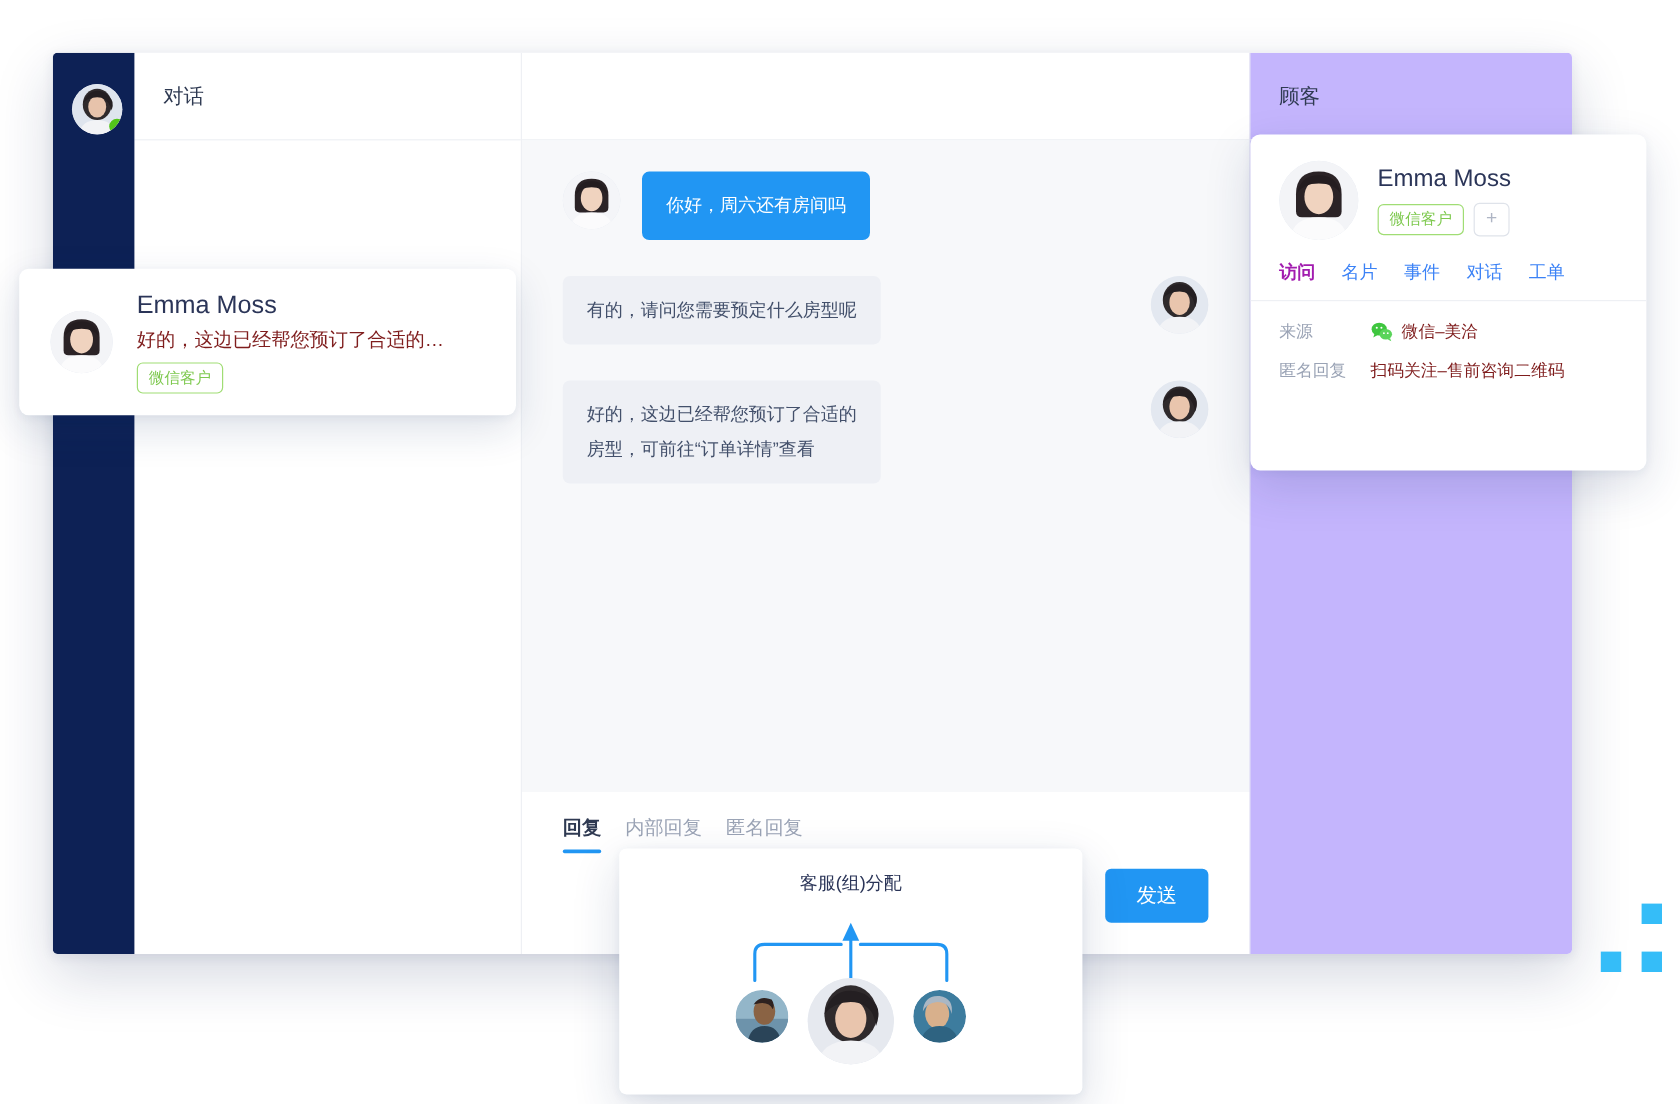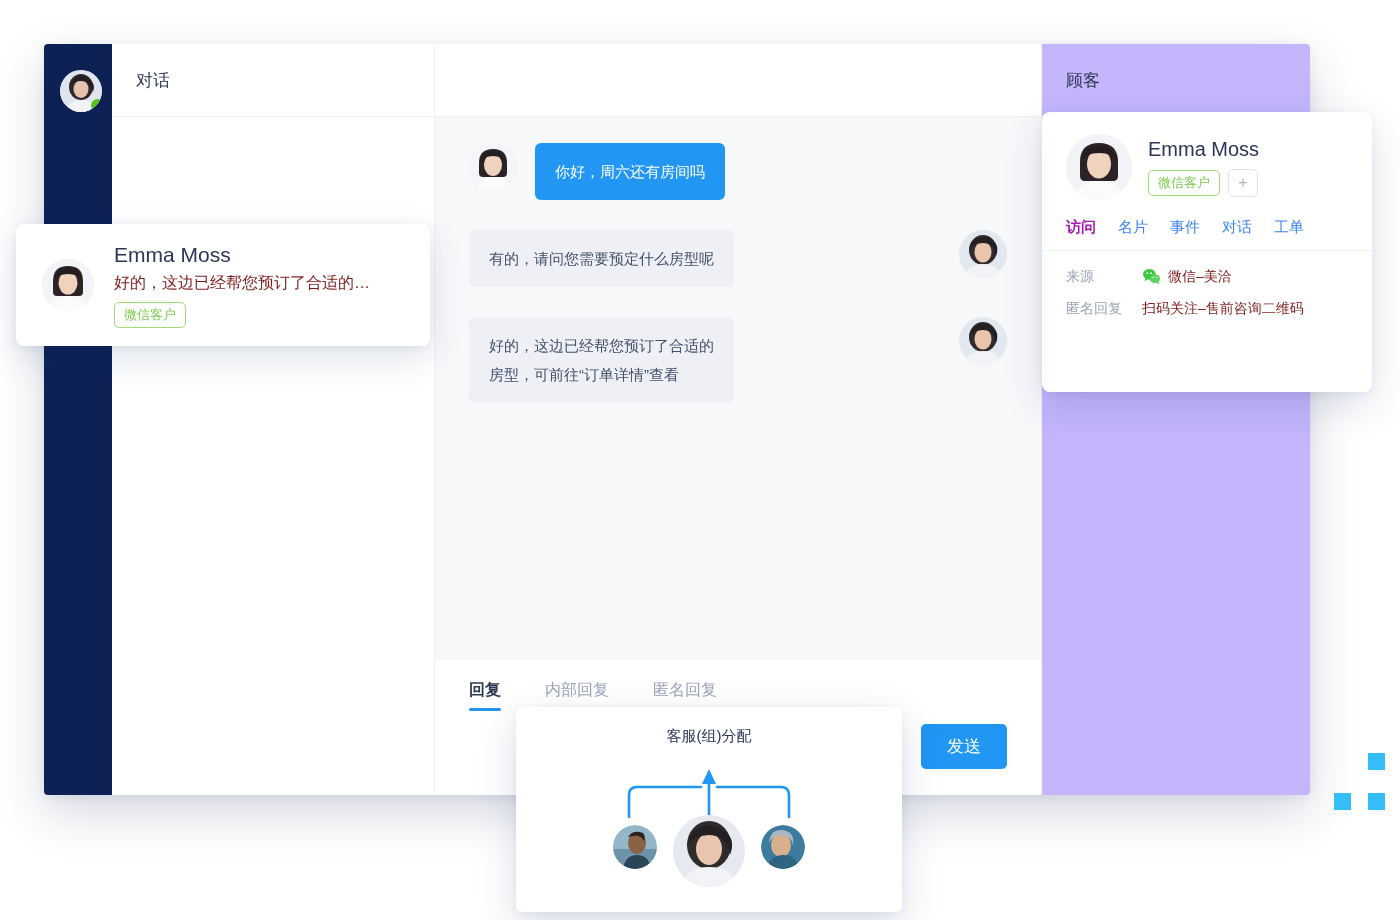--- a/index.html
+++ b/index.html
@@ -137,21 +137,21 @@
   #composer {
     flex: 1 1 auto;
     background: #ffffff;
     padding: 0 34px;
     display: flex;
     flex-direction: column;
     position: relative;
   }
   #reply-tabs {
     display: flex;
-    gap: 44px;
+    gap: 20px;
     padding-top: 20px;
     flex: none;
   }
   .reply-tab {
     font-size: 16px;
     color: #9aa3b5;
     padding-bottom: 10px;
     position: relative;
     cursor: pointer;
   }

